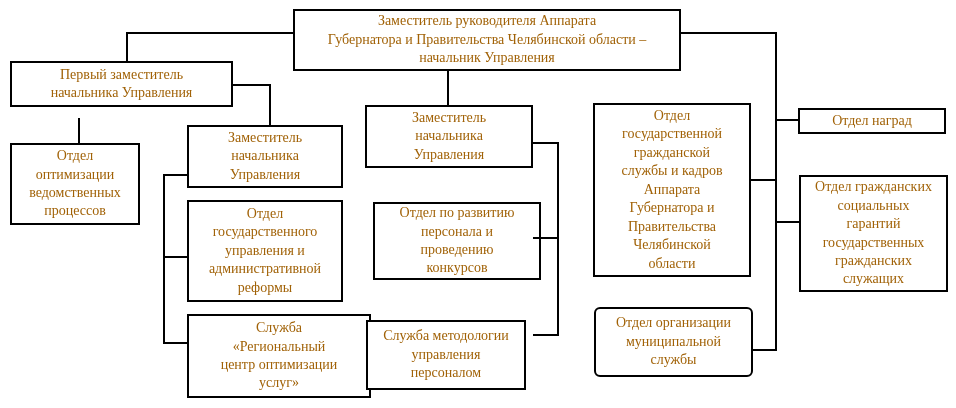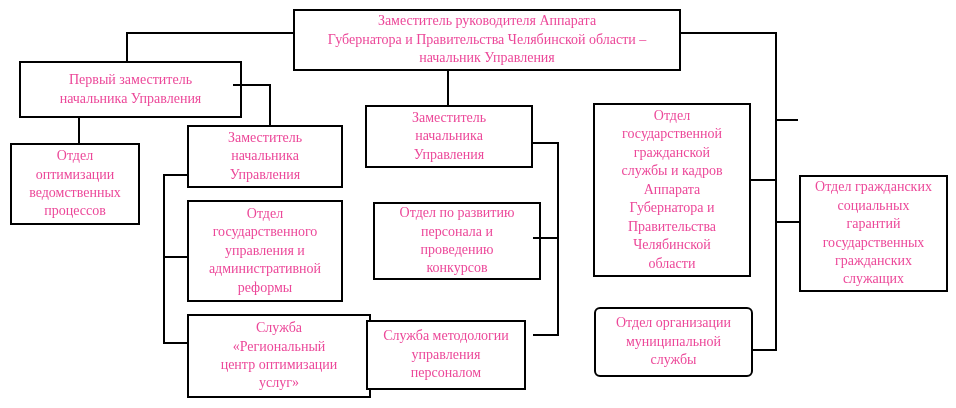--- a/index.html
+++ b/index.html
@@ -6,21 +6,21 @@
     margin: 0;
     padding: 0;
     background: #ffffff;
   }
   #canvas {
     position: relative;
     width: 956px;
     height: 408px;
     background: #ffffff;
     font-family: "Liberation Serif", "DejaVu Serif", serif;
-    color: #ec4899;
+    color: #a16207;
     overflow: hidden;
   }
   .node {
     position: absolute;
     box-sizing: border-box;
     border: 2px solid #000000;
     background: #ffffff;
     display: flex;
     align-items: center;
     justify-content: center;
@@ -37,21 +37,21 @@
 </style>
 </head>
 <body>
 
 <div id="canvas">
 
   <div class="node" style="left:293px; top:9px;  width:388px; height:62px;">Заместитель руководителя Аппарата
 Губернатора и Правительства Челябинской области –
 начальник Управления</div>
 
-  <div class="node" style="left:19px;  top:61px; width:223px; height:57px;">Первый заместитель
+  <div class="node" style="left:10px;  top:61px; width:223px; height:46px;">Первый заместитель
 начальника Управления</div>
 
   <div class="node" style="left:10px;  top:143px; width:130px; height:82px;">Отдел
 оптимизации
 ведомственных
 процессов</div>
 
   <div class="node" style="left:187px; top:125px; width:156px; height:63px;">Заместитель
 начальника
 Управления</div>
@@ -87,20 +87,21 @@
 Аппарата
 Губернатора и
 Правительства
 Челябинской
 области</div>
 
   <div class="node" style="left:594px; top:307px; width:159px; height:70px;border-radius:6px;">Отдел организации
 муниципальной
 службы</div>
 
+  <div class="node" style="left:798px; top:108px; width:148px; height:26px;">Отдел наград</div>
 
   <div class="node" style="left:799px; top:175px; width:149px; height:117px;">Отдел гражданских
 социальных
 гарантий
 государственных
 гражданских
 служащих</div>
 
   <div class="line" style="left:126px; top:32px;  width:167px; height:2px;"></div>
   <div class="line" style="left:126px; top:32px;  width:2px;  height:29px;"></div>

